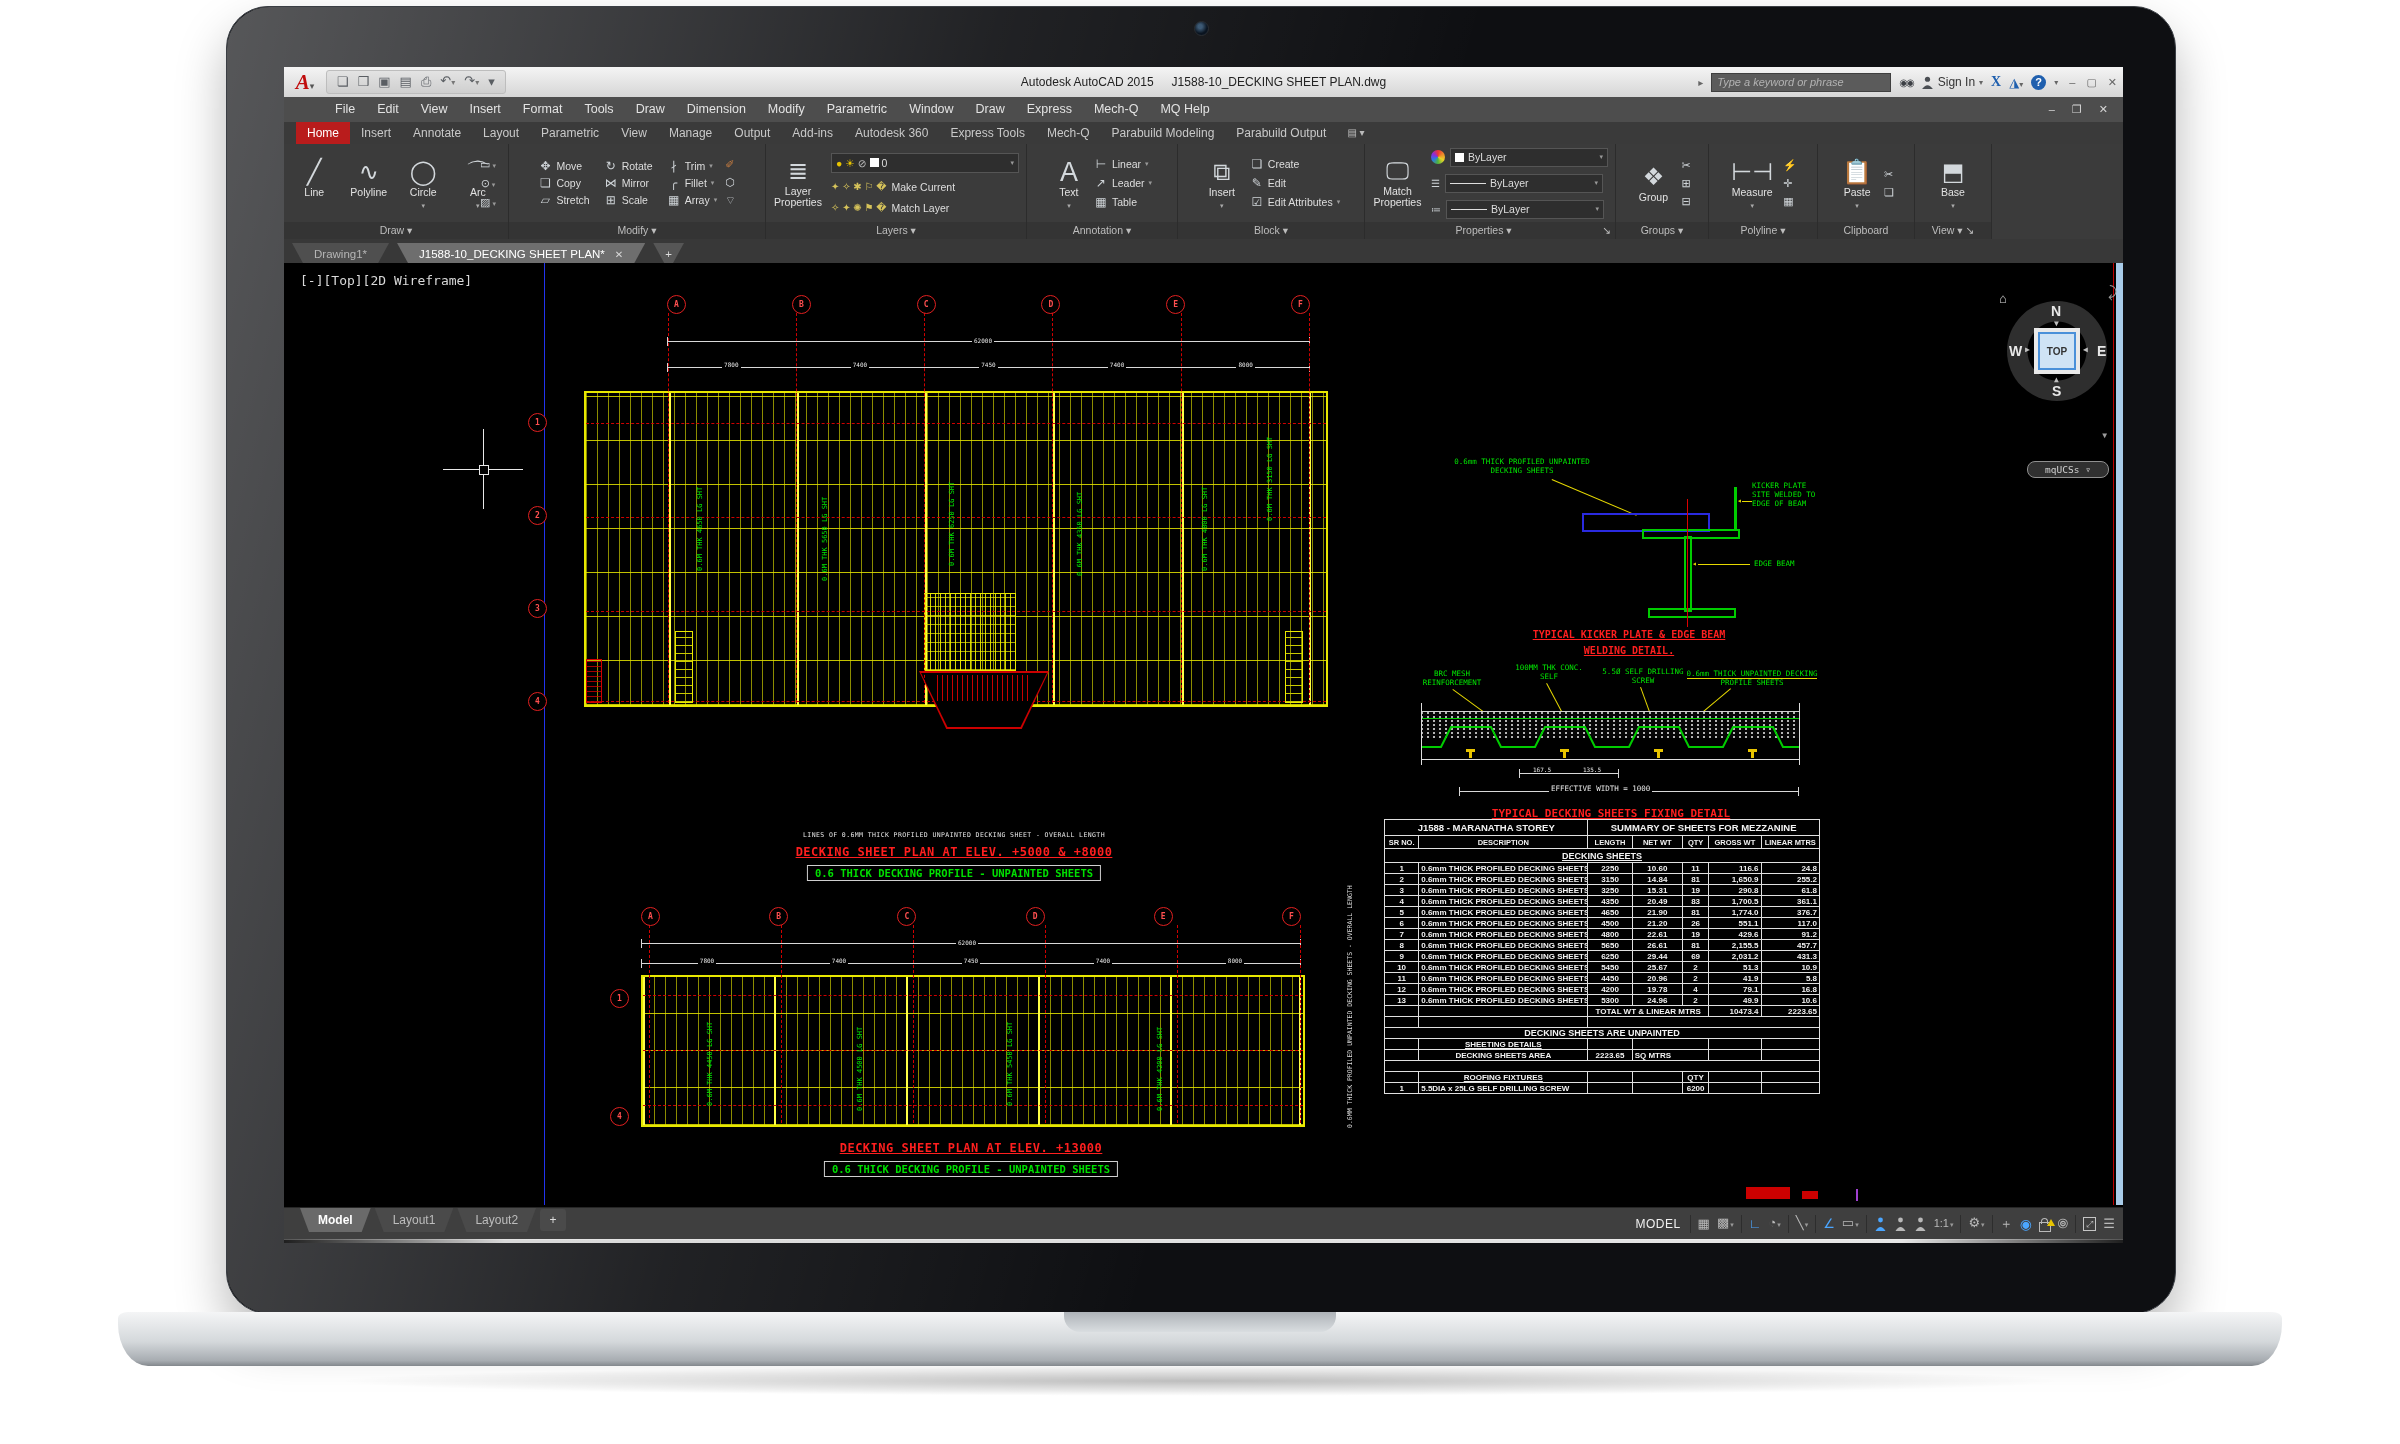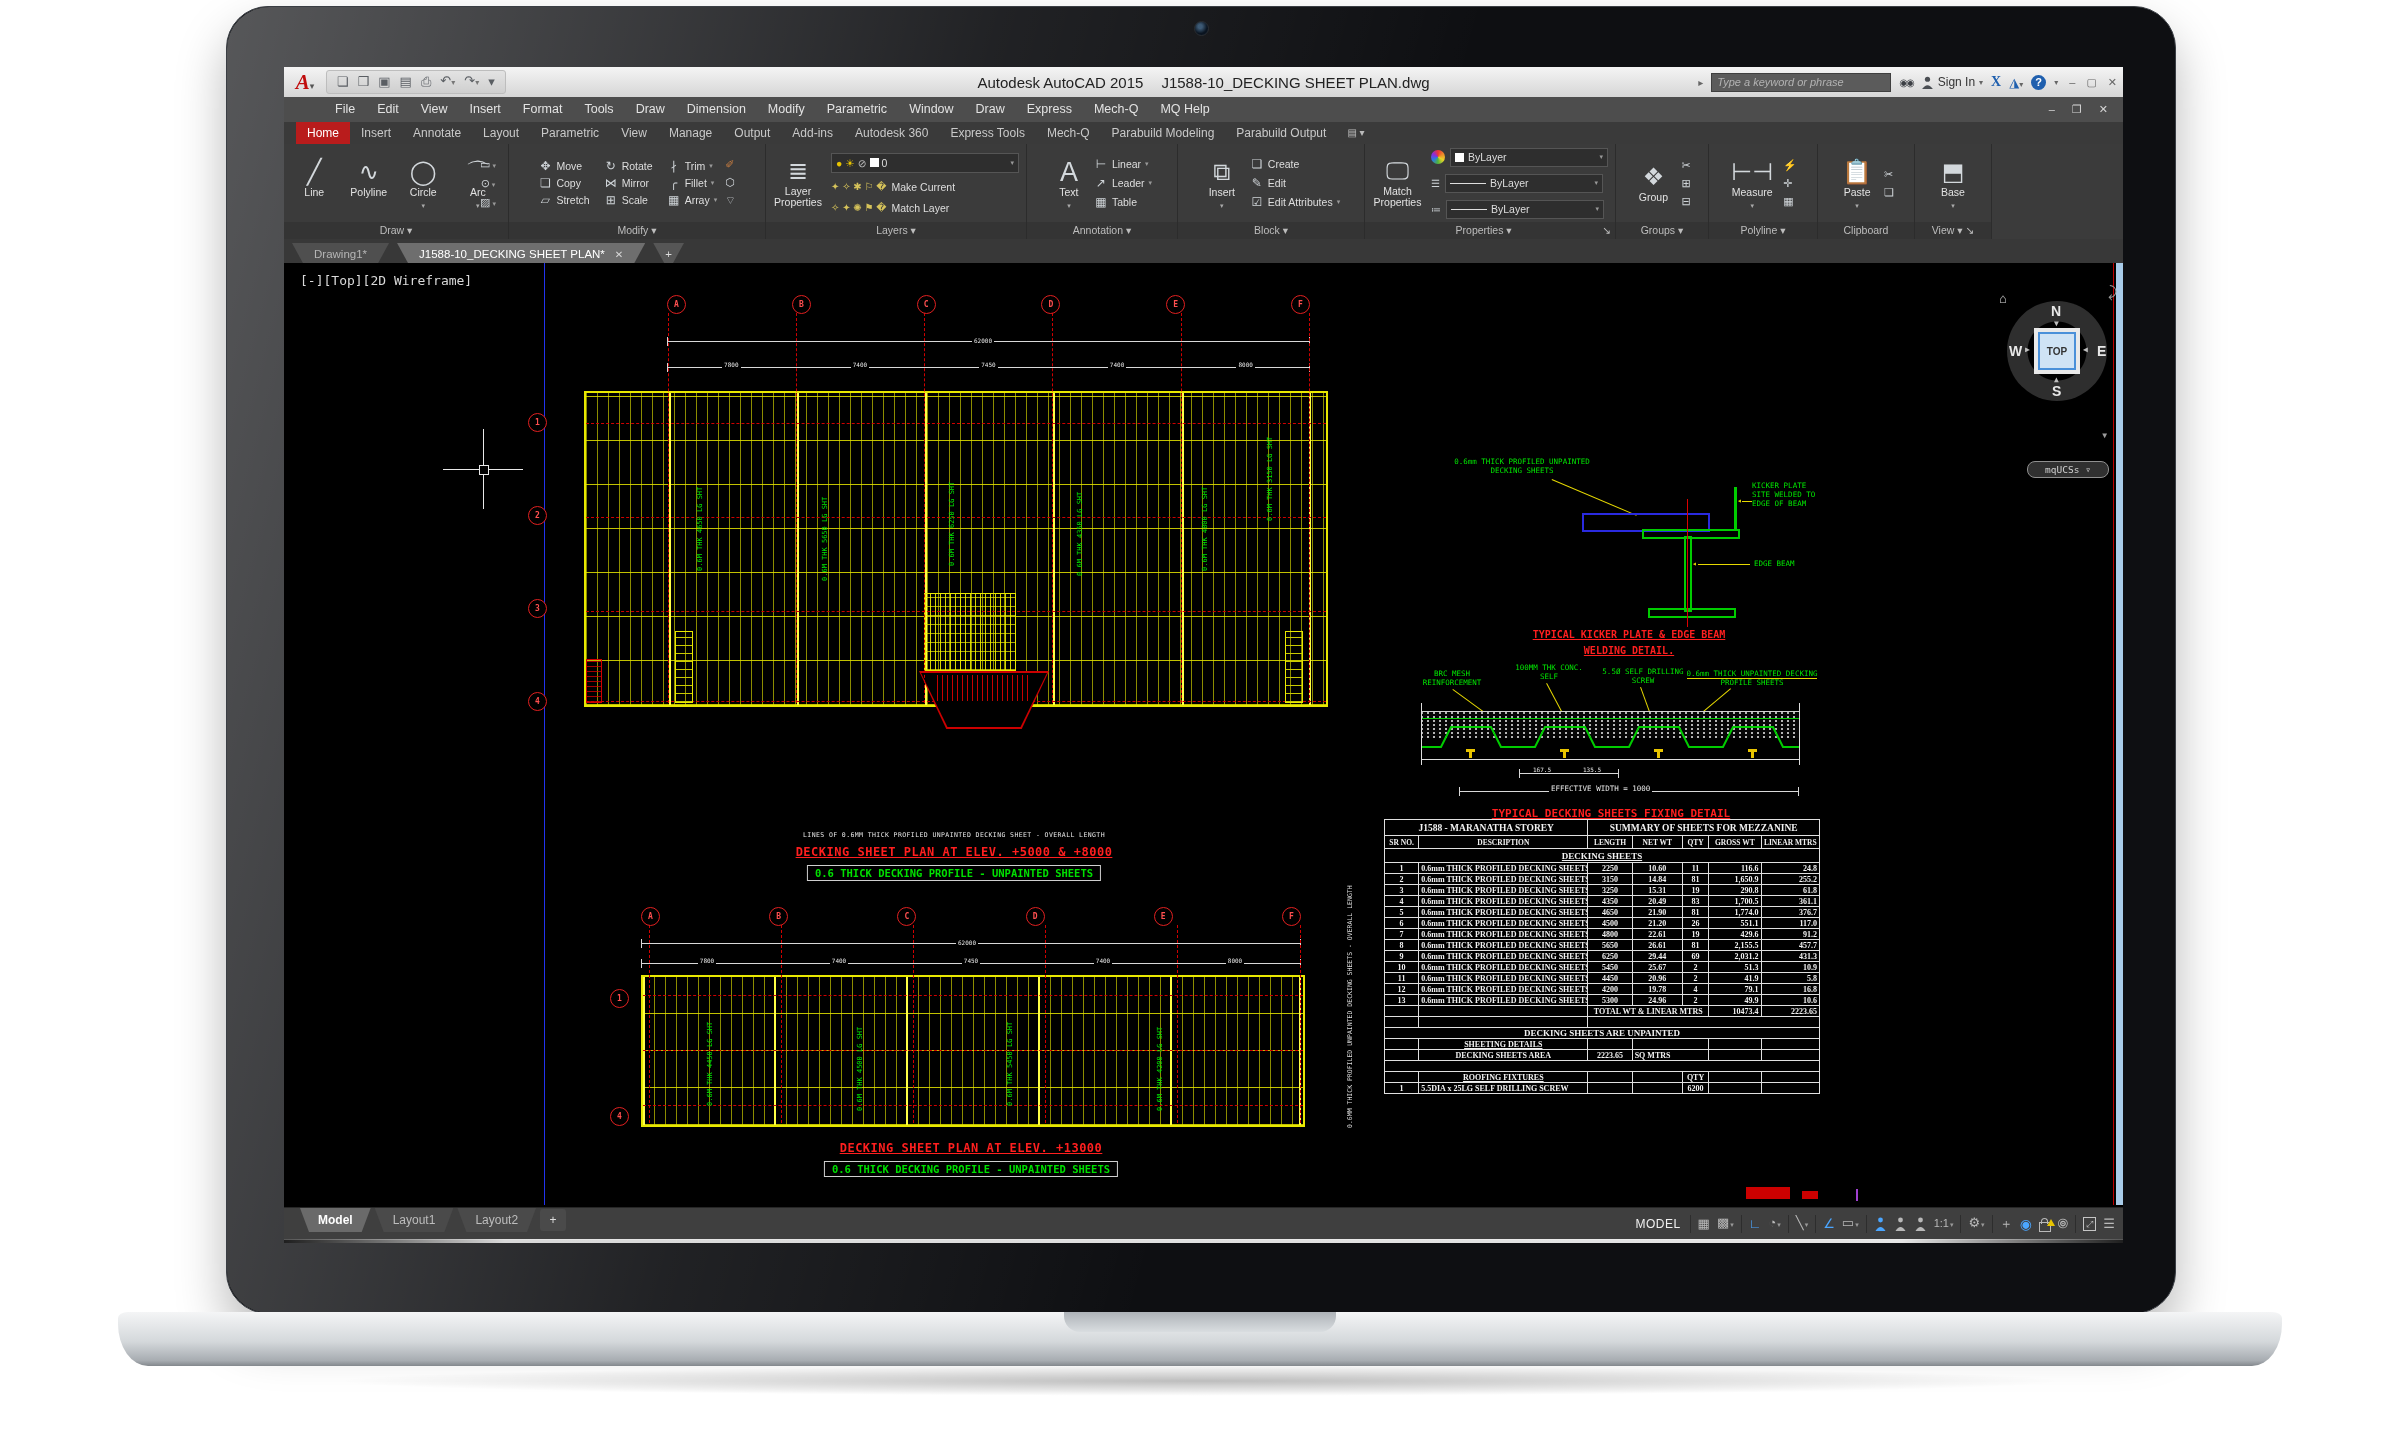--- a/index.html
+++ b/index.html
@@ -24,21 +24,21 @@
   
   .titlebar{position:absolute;left:0;top:0;width:100%;height:30px;
     background:linear-gradient(#f4f4f4,#d6d6d6);display:flex;align-items:center;color:#333;}
   .logo{width:34px;height:28px;font:italic bold 21px "Liberation Serif",serif;color:#c00d0d;
     text-align:center;line-height:28px;margin-left:4px;}
   .logo .dd{font:9px "Liberation Sans",sans-serif;color:#555;font-style:normal;}
   .qat{display:flex;align-items:center;gap:9px;background:linear-gradient(#e3e3e3,#cfcfcf);
     border:1px solid #bdbdbd;border-radius:3px;height:22px;padding:0 10px;margin-left:4px;}
   .qi{font-size:13px;color:#5a5e63;line-height:22px;}
   .qi i{font-style:normal;font-size:8px;color:#777;}
-  .wtitle{position:absolute;left:50%;transform:translateX(-50%);font-size:15px;color:#222;white-space:nowrap;}
+  .wtitle{position:absolute;left:50%;transform:translateX(-50%);font-size:12px;color:#222;white-space:nowrap;}
   .wtitle b{font-weight:normal;margin-left:18px;}
   .tright{position:absolute;right:6px;display:flex;align-items:center;gap:8px;height:100%;}
   .tarr{color:#666;font-size:10px;}
   .searchin{width:168px;height:17px;background:#5b5b5b;border:1px solid #3f3f3f;color:#ddd;
     font:italic 11px "Liberation Sans",sans-serif;padding:0 5px;}
   .searchin::placeholder{color:#b3b3b3;}
   .binoc{font-size:10px;color:#3c3f44;letter-spacing:-2px;}
   .signin{display:flex;align-items:center;gap:4px;font-size:12px;color:#333;}
   .psvg{width:13px;height:13px;fill:#4a4e53;}
   .xapp{font:bold 14px "Liberation Serif",serif;color:#1f5fae;}
@@ -159,21 +159,21 @@
   .slab .mesh{position:absolute;left:0;right:0;top:6px;height:1px;background:#00cc00;}
   .screw{position:absolute;width:3px;height:9px;background:#e8c400;}
   .screw::before{content:'';position:absolute;left:-3px;top:0;width:9px;height:3px;background:#e8c400;}
   .crossh{position:absolute;}
   .crossh .h{position:absolute;left:0;top:40px;width:80px;height:1px;background:#e8e8e8;}
   .crossh .v{position:absolute;left:40px;top:0;width:1px;height:80px;background:#e8e8e8;}
   .crossh .pk{position:absolute;left:36px;top:36px;width:8px;height:8px;border:1px solid #e8e8e8;background:#000;}
   .stray{position:absolute;background:#cc0000;}
   
   .ctable{position:absolute;left:1100px;top:556px;width:436px;border-collapse:collapse;table-layout:fixed;
-    background:#000;color:#f2f2f2;font-family:Liberation Serif, serif;}
+    background:#000;color:#f2f2f2;font-family:Liberation Sans, sans-serif;}
   .ctable td{border:1px solid #e0e0e0;font-size:8px;font-weight:bold;padding:0 2px;height:10px;
     overflow:hidden;white-space:nowrap;}
   .ctable .t-title td{font-size:9.5px;text-align:center;height:15px;}
   .ctable .t-head td{font-size:7.5px;text-align:center;height:12px;}
   .ctable .t-sec td{text-align:center;font-size:9px;height:13px;}
   .ctable td.c{text-align:center;} .ctable td.r{text-align:right;} .ctable td.l{text-align:left;}
   .ctable u{text-underline-offset:1px;}
   
   .vc{position:absolute;left:1715px;top:16px;width:120px;height:210px;}
   .vc .ring{position:absolute;left:8px;top:22px;width:100px;height:100px;border-radius:50%;

